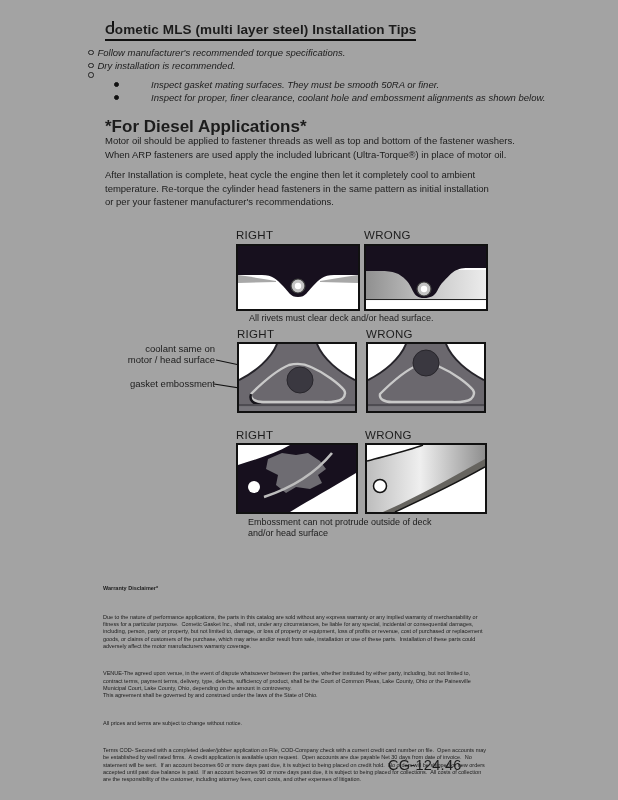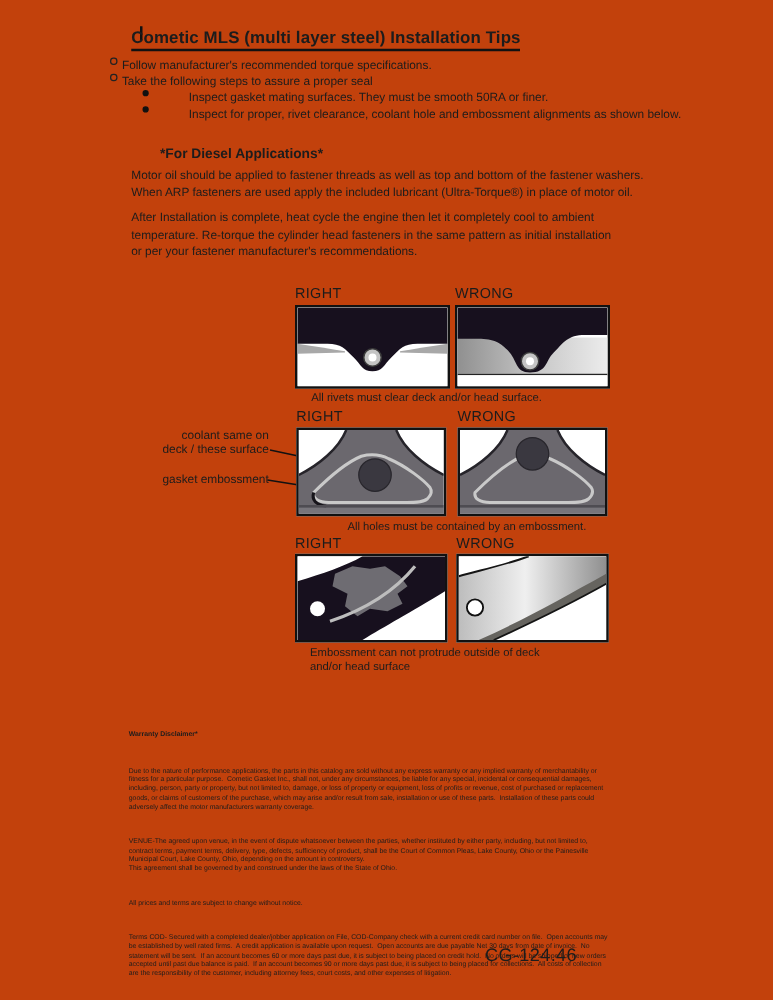--- a/index.html
+++ b/index.html
@@ -1,32 +1,32 @@
 <!DOCTYPE html>
 <html style="--text: #1c1c1c; --diagram-dark: #17101e; --diagram-gray: #6b686e; --deck-gray: #a8a8a8; --embossment-outline: #c9c9c9;"><head>
 <meta charset="utf-8">
 <style>
   html,body{margin:0;padding:0;background:#e9e9e9;}
-  .page{position:relative;width:618px;height:800px;background:#c2410c;
+  .page{position:relative;width:618px;height:800px;background:#a3a3a3;
         font-family:"Liberation Sans", sans-serif;color:var(--text,#1c1c1c);overflow:hidden;}
   .abs{position:absolute;}
 
   .reg-mark{left:112px;top:21px;width:2px;height:11px;background:#111;}
 
   .title{left:105px;top:22px;font-size:13.5px;font-weight:bold;
          border-bottom:2px solid #111;padding-bottom:2px;letter-spacing:.1px;}
 
   .tips{left:88px;top:46px;font-size:9.5px;line-height:13px;}
-  .tip-line{display:flex;align-items:flex-start;}
+  .tip-line{display:flex;align-items:center;font-style:italic;}
   .tip-line .dot{width:3.5px;height:3.5px;border:1px solid #222;border-radius:50%;
                  margin:0 4px 0 0;flex:0 0 auto;}
   .tip-sub{margin-left:26px;gap:28px;}
   .tip-sub .dot{background:#111;border-color:#111;width:3px;height:3px;}
 
-  .diesel-h{left:105px;top:117px;font-size:11px;font-weight:bold;margin-left:23px;}
+  .diesel-h{left:105px;top:117px;font-size:17px;font-weight:bold;}
   .para{left:105px;font-size:9.5px;line-height:13.5px;white-space:pre-line;width:470px;}
   .p1{top:134px;} .p2{top:168px;} .note{top:214px;white-space:normal;}
 
   .fig-h{font-size:11.5px;letter-spacing:.3px;text-align:left;}
   .fig-box{box-sizing:border-box;border:2px solid #111;background:#fff;}
   .fig-box svg{display:block;width:100%;height:100%;}
   .fig-cap{font-size:9px;line-height:11px;white-space:pre-line;margin-left:12px;}
 
   .c-dark{fill:var(--diagram-dark,#17101e);}
   .c-bg2{fill:var(--diagram-gray,#6b686e);}
@@ -54,29 +54,32 @@
 
   <div class="abs title">Cometic MLS (multi layer steel) Installation Tips</div>
 
   <div class="abs tips">
     <div class="tip-line">
       <span class="dot"></span>
       <span>Follow manufacturer's recommended torque specifications.</span>
     </div>
     <div class="tip-line">
       <span class="dot"></span>
-      <span>Take the following steps to assure a proper seal</span>
+      <span>Dry installation is recommended.</span>
+    </div>
+    <div class="tip-line">
+      <span class="dot"></span>
     </div>
     <div class="tip-line tip-sub">
       <span class="dot"></span>
       <span>Inspect gasket mating surfaces.  They must be smooth 50RA or finer.</span>
     </div>
     <div class="tip-line tip-sub">
       <span class="dot"></span>
-      <span>Inspect for proper, rivet clearance, coolant hole and embossment alignments as shown below.</span>
+      <span>Inspect for proper, finer clearance, coolant hole and embossment alignments as shown below.</span>
     </div>
   </div>
 
   <div class="abs diesel-h">*For Diesel Applications*</div>
   <div class="abs para p2">After Installation is complete, heat cycle the engine then let it completely cool to ambient
 temperature. Re-torque the cylinder head fasteners in the same pattern as initial installation
 or per your fastener manufacturer's recommendations.</div>
   <div class="abs para p1">Motor oil should be applied to fastener threads as well as top and bottom of the fastener washers.
 When ARP fasteners are used apply the included lubricant (Ultra-Torque®) in place of motor oil.</div>
 
@@ -113,21 +116,21 @@
     </svg>
   </div>
 
   <div class="abs fig-cap" style="left:237px;top:313px;width:250px;">All rivets must clear deck and/or head surface.</div>
 
   <div class="abs fig-h" style="left:237px;top:328px;width:120px;">RIGHT</div>
   <div class="abs fig-h" style="left:366px;top:328px;width:120px;">WRONG</div>
 
   <div class="abs ann-label" style="left:115px;top:343px;">
     <div>coolant same on</div>
-    <div>deck / these surface</div>
+    <div>motor / head surface</div>
   </div>
   <div class="abs ann-label" style="left:115px;top:378px;">gasket embossment</div>
 
   <svg class="abs leader" style="left:110px;top:340px;" width="256" height="80" viewBox="0 0 256 80">
     <line x1="106" y1="20" x2="186" y2="37" stroke="#111" stroke-width="1.2"></line>
     <line x1="104" y1="44" x2="148" y2="51" stroke="#111" stroke-width="1.2"></line>
   </svg>
 
   <div class="abs fig-box" style="left:237px;top:342px;width:120px;height:71px;">
     <svg viewBox="0 0 116 67" preserveAspectRatio="none">
@@ -151,21 +154,20 @@
       <path d="M38,0 C32,15 16,28 0,36" fill="none" stroke="#26242a" stroke-width="2"></path>
       <path class="c-white" d="M116,0 H78 C84,15 100,28 116,36 Z"></path>
       <path d="M78,0 C84,15 100,28 116,36" fill="none" stroke="#26242a" stroke-width="2"></path>
       <path class="c-emboss" d="M12,50 C22,40 38,26 50,21 C58,19 66,20 72,23 C86,29 100,40 105,46 C107,49 106,52 103,55 C98,59 88,58 80,58 L24,58 C16,58 11,55 12,50 Z"></path>
       <circle class="c-hole" cx="58" cy="19" r="13"></circle>
       <rect x="0" y="60" width="116" height="2.2" fill="#4e4c52"></rect>
       <rect x="0" y="62.2" width="116" height="4.8" fill="#77757b"></rect>
     </svg>
   </div>
 
-  <div class="abs fig-cap" style="left:237px;top:416px;width:249px;text-align:center;">All holes must be contained by an embossment.</div>
 
   <div class="abs fig-h" style="left:236px;top:429px;width:122px;">RIGHT</div>
   <div class="abs fig-h" style="left:365px;top:429px;width:122px;">WRONG</div>
 
   <div class="abs fig-box" style="left:236px;top:443px;width:122px;height:71px;">
     <svg viewBox="0 0 118 67" preserveAspectRatio="none">
       <rect x="0" y="0" width="118" height="67" class="c-white"></rect>
       <path class="c-dark" d="M0,20 C20,14 38,8 52,0 H118 V28 C90,45 70,56 52,67 H0 Z"></path>
       <path fill="#6e6c72" d="M30,14 L44,8 L58,10 L70,8 L82,16 L88,24 L80,30 L84,38 L72,44 L58,42 L48,48 L38,40 L40,30 L28,24 Z"></path>
       <path d="M26,52 C50,44 76,30 94,8" fill="none" stroke="#bdbdbd" stroke-width="2.6"></path>

